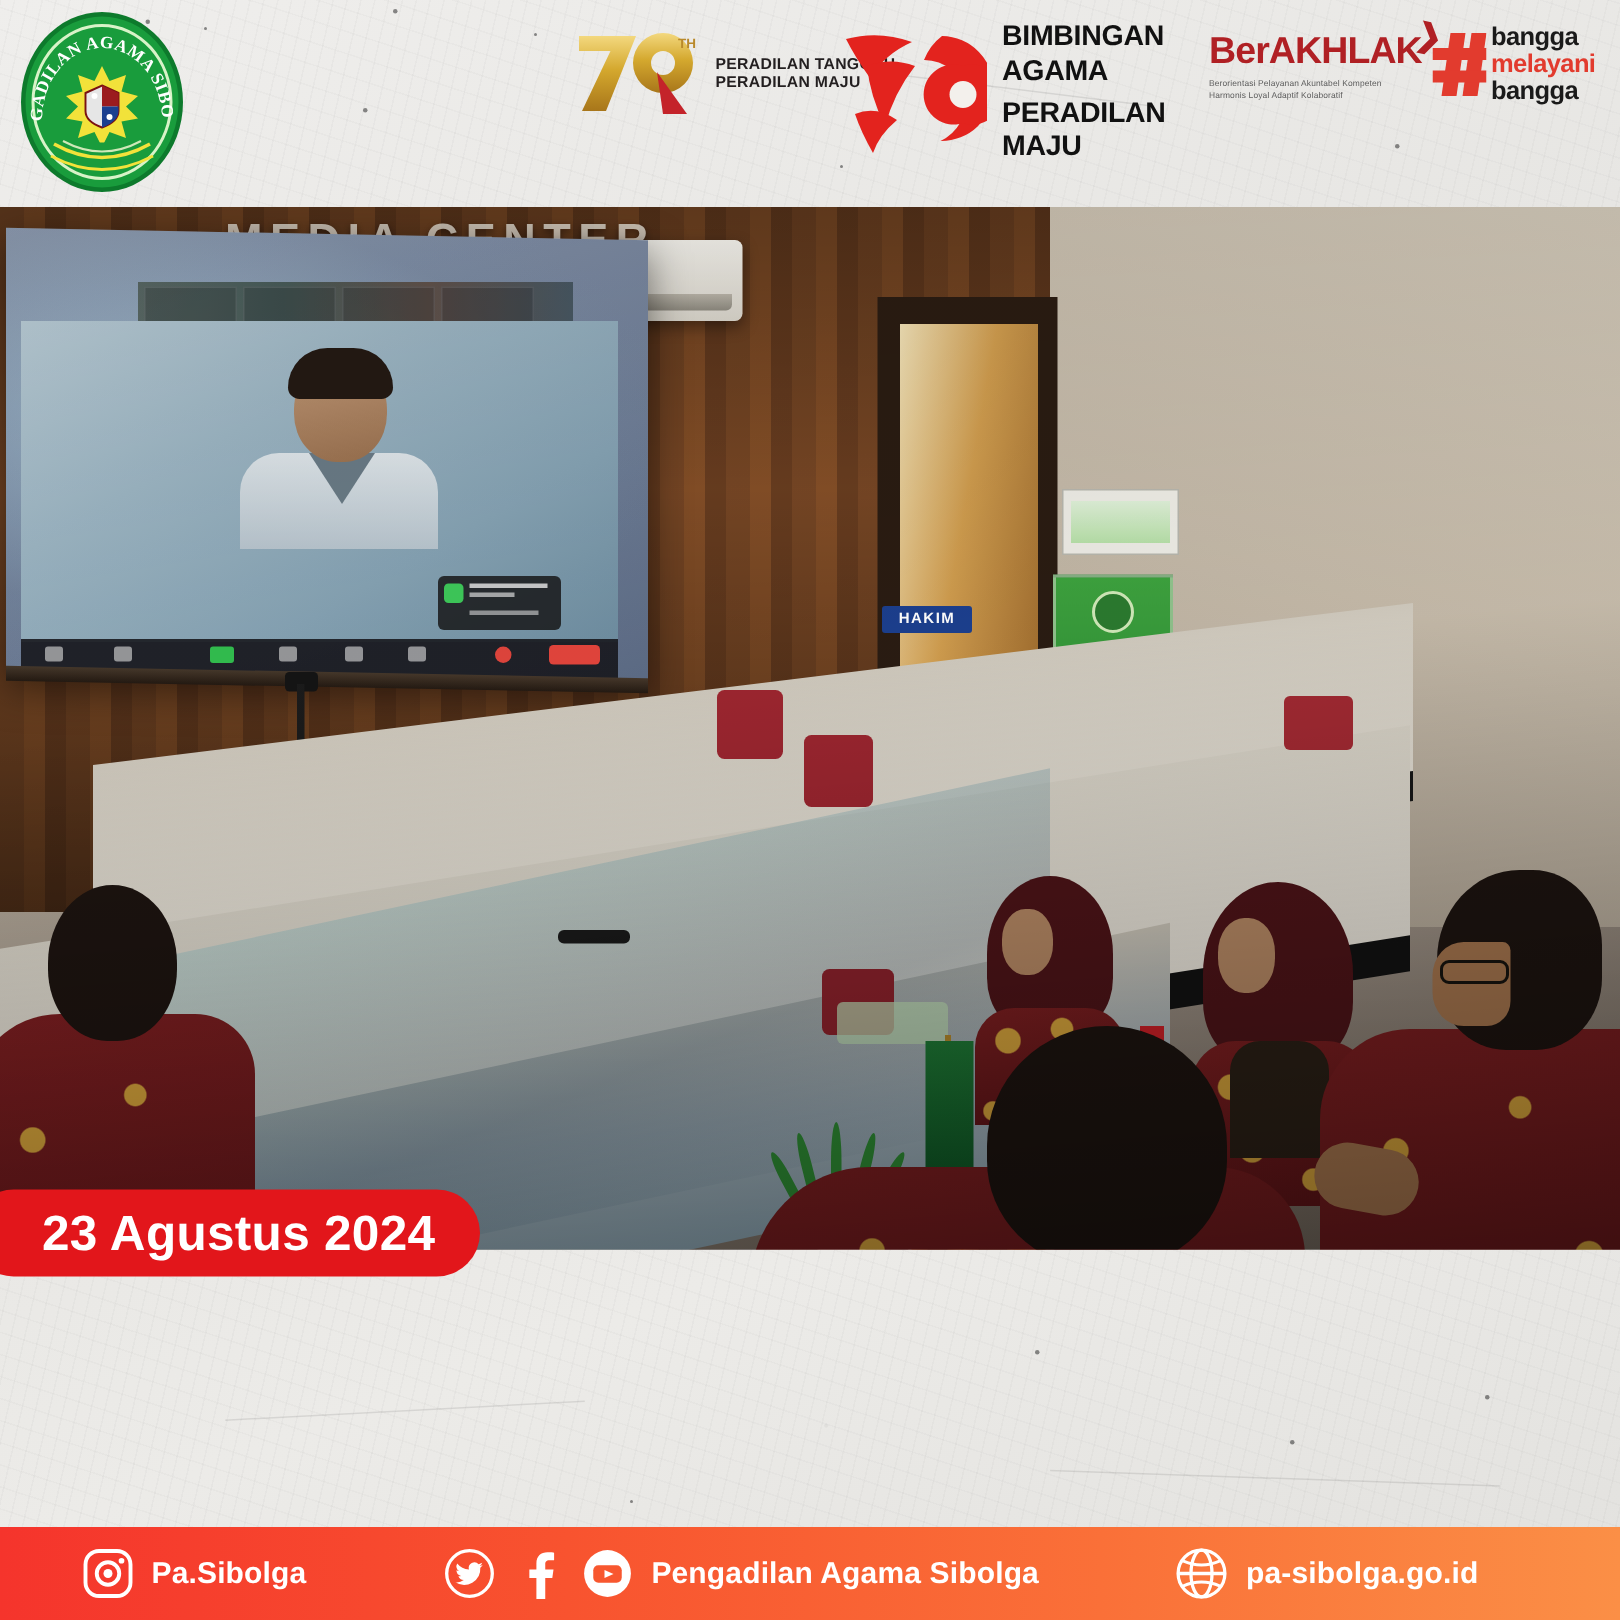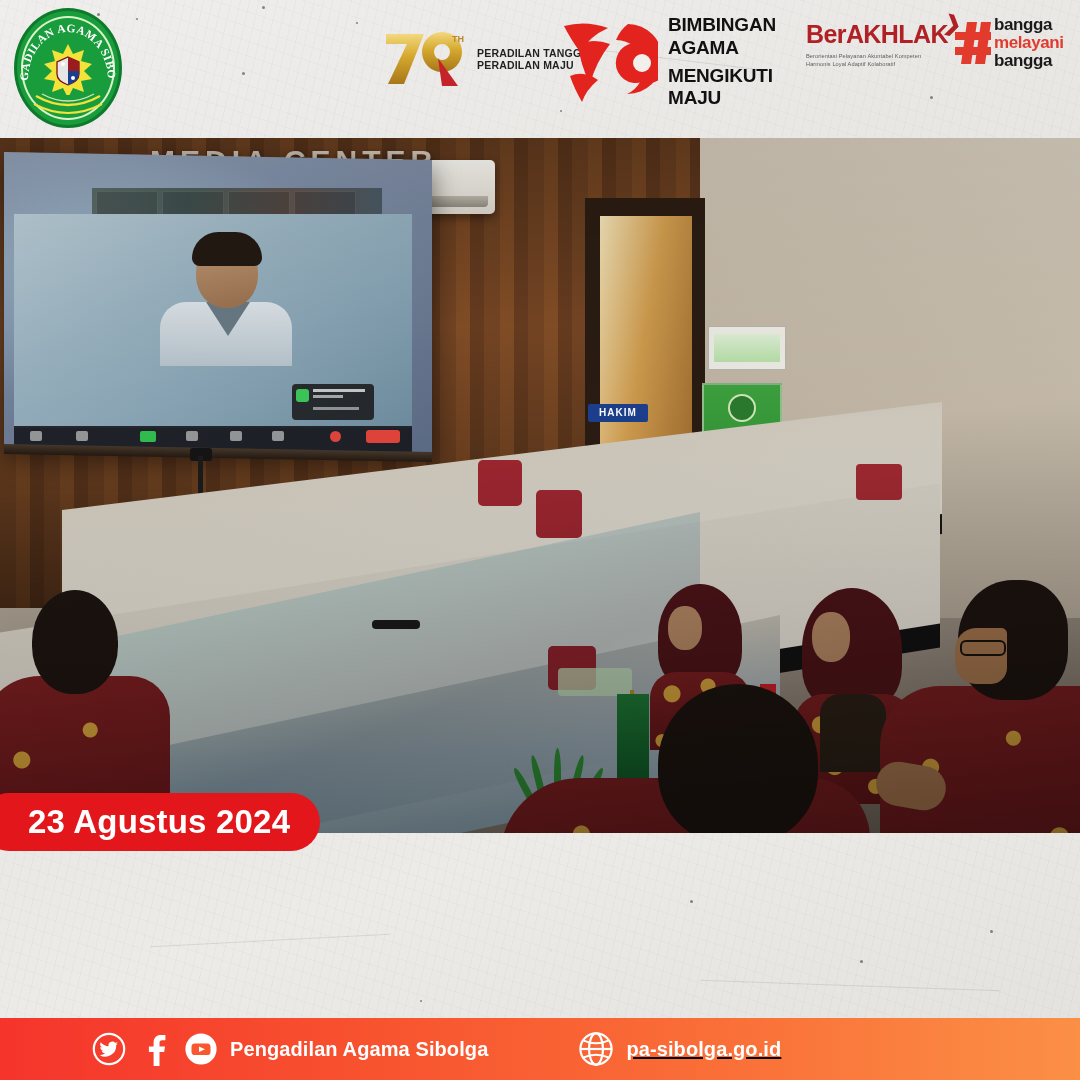--- a/index.html
+++ b/index.html
@@ -25,21 +25,21 @@
   .header{position:absolute;left:0;top:0;width:1080px;height:138px;}
   .logo-seal{position:absolute;left:14px;top:8px;width:108px;height:120px;}
   .seal-oval{position:absolute;inset:0;border-radius:50%;background:#199c3c;border:3px solid #0d7a2c;}
   .seal-ring{position:absolute;left:7px;top:8px;right:7px;bottom:8px;border-radius:50%;border:2px solid #d8f3c8;}
   .seal-arc{position:absolute;left:0;top:0;width:108px;height:120px;}
   .seal-arc text{font-size:11.5px;font-weight:bold;fill:#ffffff;font-family:"Liberation Serif",serif;letter-spacing:.4px;}
   .seal-star{position:absolute;left:28px;top:35px;width:52px;height:52px;}
   .seal-wreath{position:absolute;left:18px;top:84px;width:72px;height:26px;}
 
   .hlogo{position:absolute;display:flex;align-items:center;}
-  .hlogo79g{left:380px;top:28px;}
+  .hlogo79g{left:380px;top:18px;}
   .g79{position:relative;width:92px;height:62px;}
   .g79 svg{display:block;}
   .t79g{margin-left:5px;line-height:1.18;}
   .t79g div{font-size:10.5px;font-weight:bold;color:#231f20;letter-spacing:.2px;}
 
   .hlogo79r{left:556px;top:14px;}
   .r79{width:102px;height:88px;}
   .t79r{margin-left:10px;line-height:1.2;}
   .t79r div{font-size:19px;font-weight:bold;color:#111;letter-spacing:-.2px;}
 
@@ -141,21 +141,21 @@
 
   
   .footer{position:absolute;left:0;top:1018px;width:1080px;height:62px;
     background:linear-gradient(90deg,#f5342c 0%,#f8532f 35%,#fa7038 68%,#fb8f46 100%);
     display:flex;align-items:center;z-index:7;}
   .fgroup{display:flex;align-items:center;}
   .fgroup .lbl{color:#fff;font-size:20px;font-weight:bold;letter-spacing:.1px;margin-left:12px;}
   .ficon{display:inline-block;}
   .g1{margin-left:55px;}
   .g2{margin-left:92px;}
-  .g3{margin-left:90px;text-decoration:underline;}
+  .g3{margin-left:90px;}
 </style>
 </head>
 <body>
 
 <div id="poster">
 
   <div class="paper"></div>
 
   <div class="speck" style="left:97px;top:13px;width:3px;height:3px;"></div>
   <div class="speck" style="left:262px;top:6px;width:3px;height:3px;"></div>
@@ -228,21 +228,21 @@
         <path d="M22 26 Q38 20 54 26 Q40 44 34 66 Q24 46 22 26 Z" fill="#e3231e"></path>
         <path d="M14 58 Q28 52 42 62 Q30 72 26 84 Q18 70 14 58 Z" fill="#e3231e"></path>
         <path d="M72 6 A34 34 0 1 1 71 76 A30 30 0 0 0 88 46 A28 28 0 0 0 60 22 Q64 12 72 6 Z" fill="#e3231e"></path>
         <path d="M86 26 A20 20 0 1 0 86 64 A20 20 0 1 0 86 26 Z" fill="#e3231e"></path>
         <circle cx="86" cy="45" r="9" fill="#f3f0ec"></circle>
       </svg>
       <div class="t79r">
         <div>BIMBINGAN</div>
         <div>AGAMA</div>
         <div style="height:5px"></div>
-        <div>MENGIKUTI</div>
+        <div>PERADILAN</div>
         <div>MAJU</div>
       </div>
     </div>
 
     <div class="hlogo hberakhlak">
       <div class="berak">
         <span>Ber</span><span>AKHLAK</span>
         <span class="swoosh">❯</span>
       </div>
       <div class="berak-sub">
@@ -394,20 +394,29 @@
     <div class="ph photo-dark"></div>
   </div>
 
   <div class="date-pill">
     <span>23 Agustus 2024</span>
   </div>
 
 
   <div class="footer">
 
+    <div class="fgroup g1">
+      <svg class="ficon" width="34" height="34" viewBox="0 0 34 34">
+        <rect x="2" y="2" width="30" height="30" rx="9" fill="none" stroke="#fff" stroke-width="2.6"></rect>
+        <circle cx="17" cy="17" r="7.5" fill="none" stroke="#fff" stroke-width="2.6"></circle>
+        <circle cx="17" cy="17" r="3" fill="#fff"></circle>
+        <circle cx="26" cy="8.5" r="1.9" fill="#fff"></circle>
+      </svg>
+      <span class="lbl">Pa.Sibolga</span>
+    </div>
 
     <div class="fgroup g2">
       <svg class="ficon" width="34" height="34" viewBox="0 0 34 34">
         <circle cx="17" cy="17" r="15.2" fill="none" stroke="#fff" stroke-width="2.2"></circle>
         <path d="M26 11.4a7.6 7.6 0 0 1-2.2.6 3.8 3.8 0 0 0 1.7-2.1 7.6 7.6 0 0 1-2.4.9 3.8 3.8 0 0 0-6.5 3.5 10.8 10.8 0 0 1-7.8-4 3.8 3.8 0 0 0 1.2 5.1 3.7 3.7 0 0 1-1.7-.5 3.8 3.8 0 0 0 3 3.7 3.8 3.8 0 0 1-1.7.1 3.8 3.8 0 0 0 3.6 2.6 7.7 7.7 0 0 1-5.6 1.6 10.8 10.8 0 0 0 16.6-9.7 7.7 7.7 0 0 0 1.8-2z" fill="#fff"></path>
       </svg>
       <svg class="ficon" style="margin-left:14px" width="30" height="34" viewBox="0 0 30 34">
         <path d="M19.5 34V20h4.7l.8-5.6h-5.5v-3.5c0-1.6.5-2.7 2.9-2.7h3V3.1c-.5-.1-2.3-.2-4.4-.2-4.4 0-7.4 2.6-7.4 7.4v4.1H8.9V20h4.7v14z" fill="#fff"></path>
       </svg>
       <svg class="ficon" style="margin-left:14px" width="34" height="34" viewBox="0 0 34 34">

